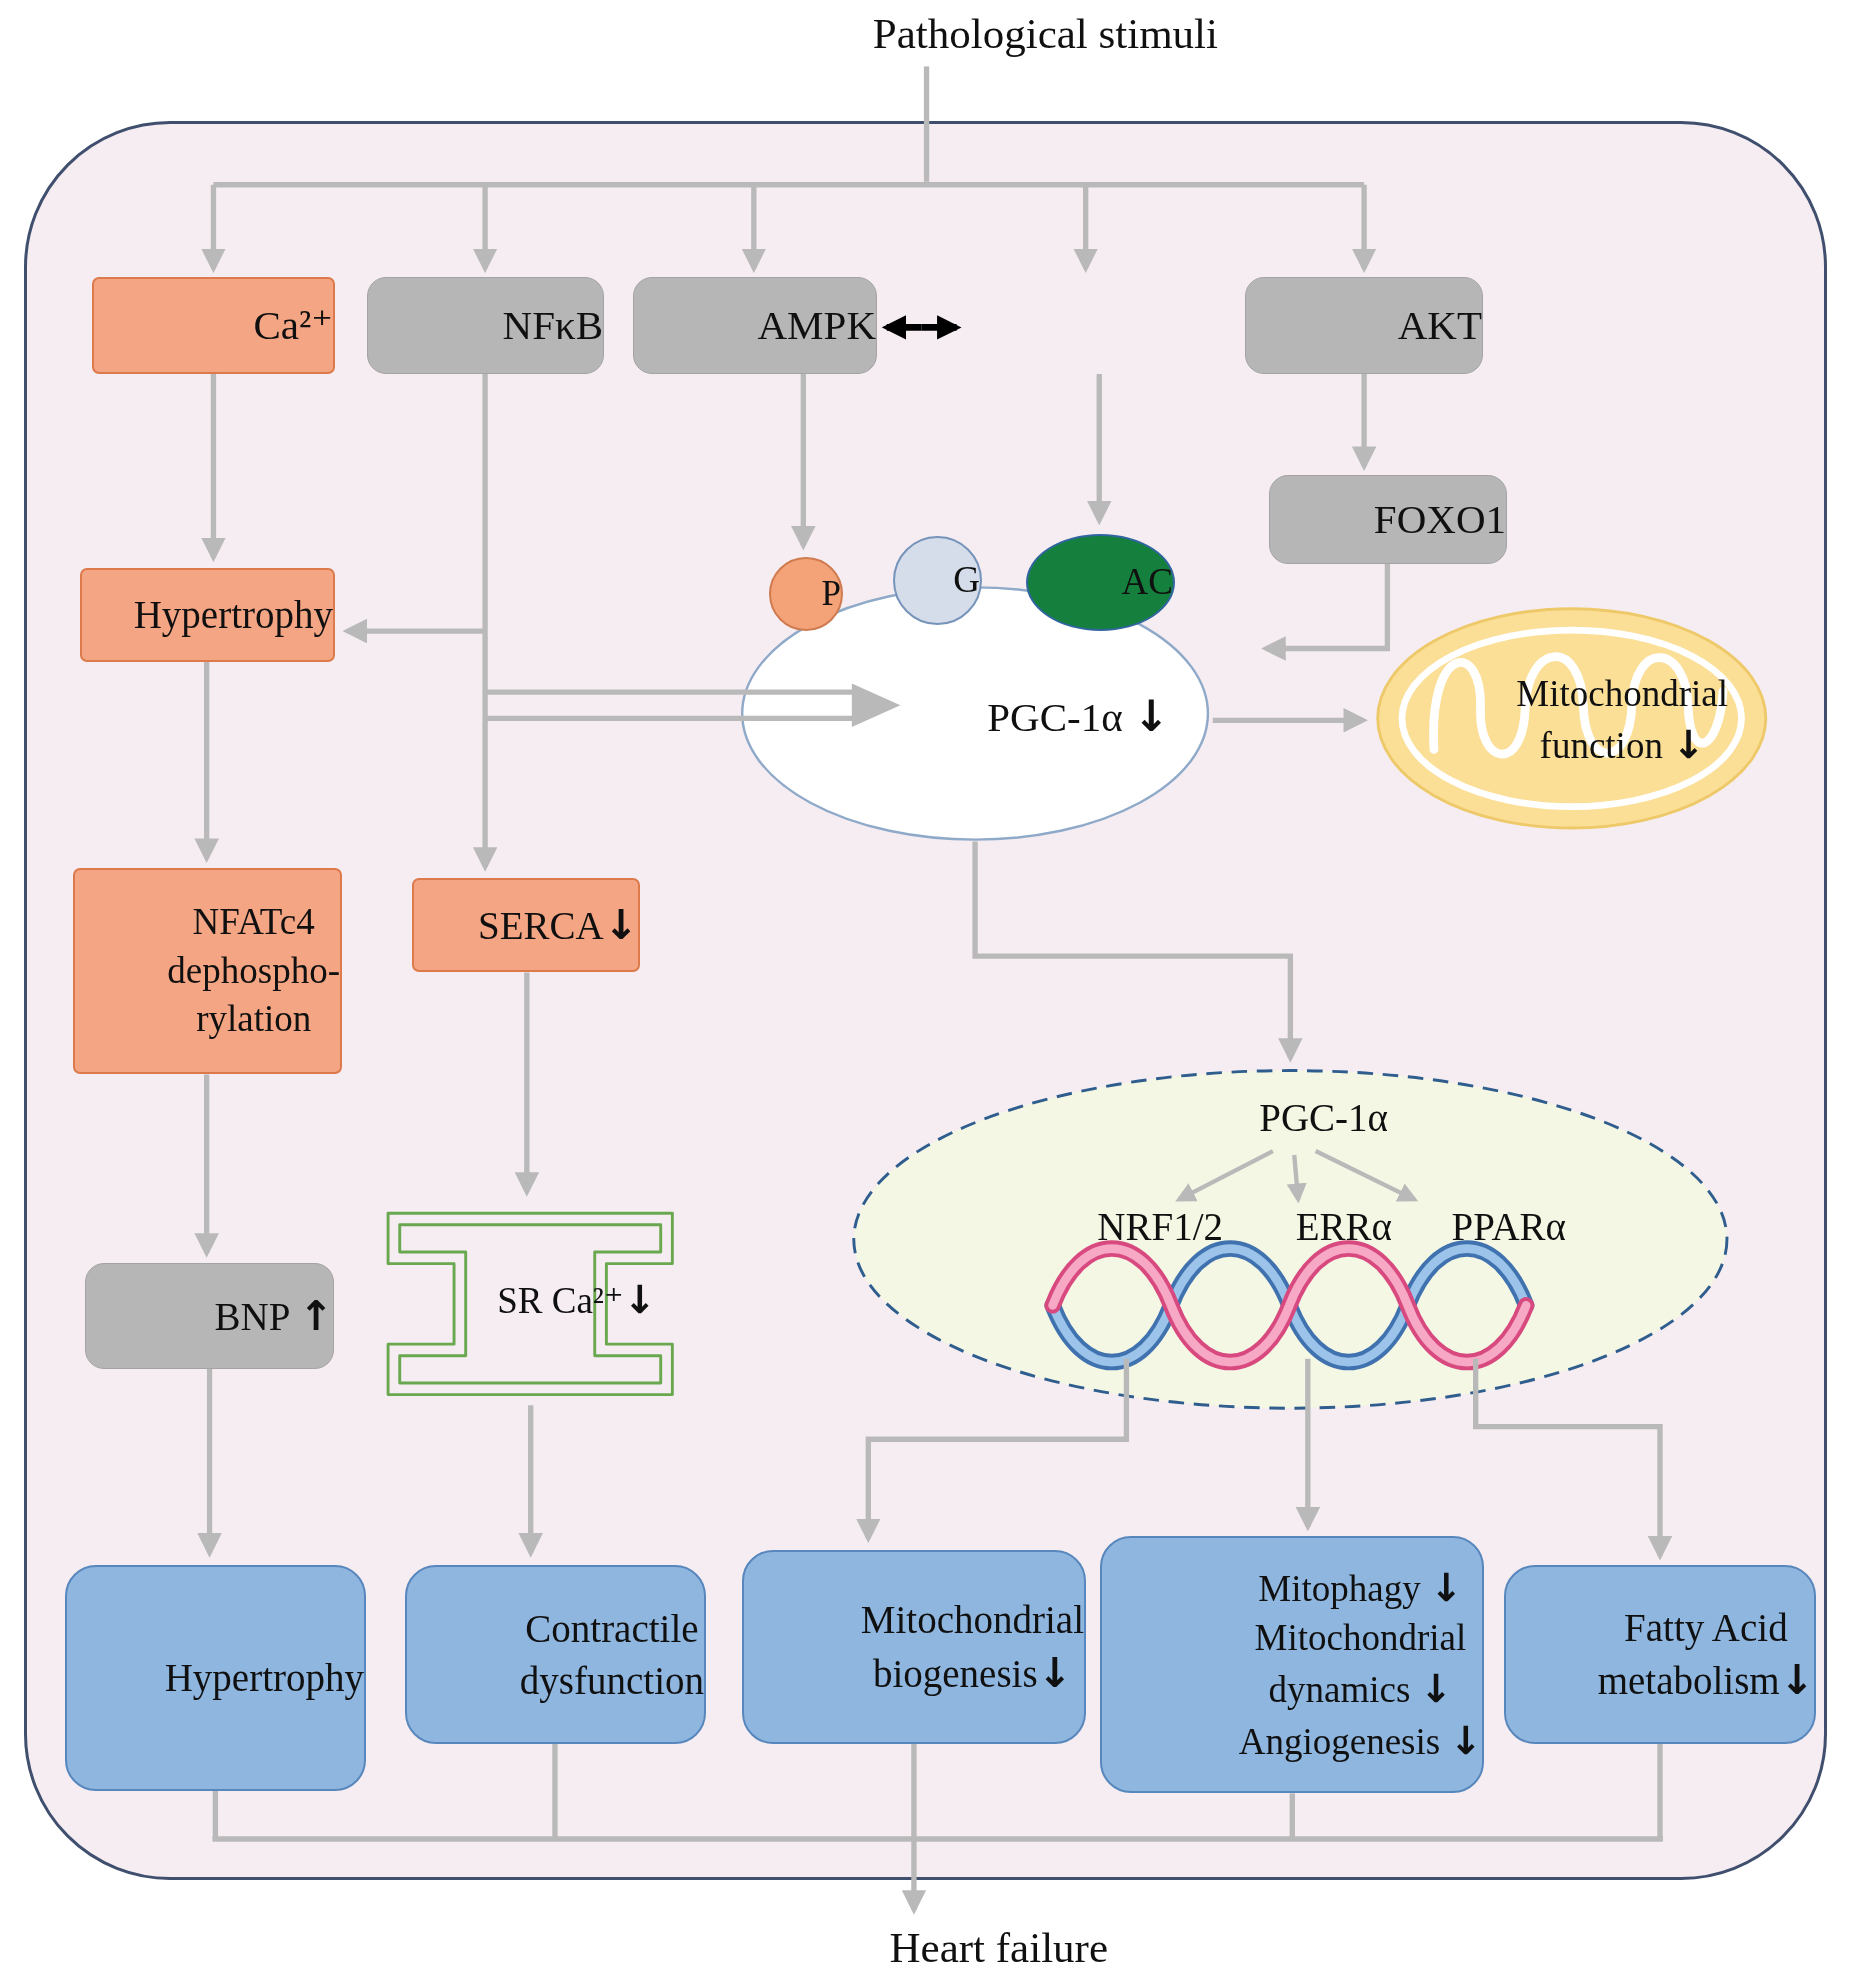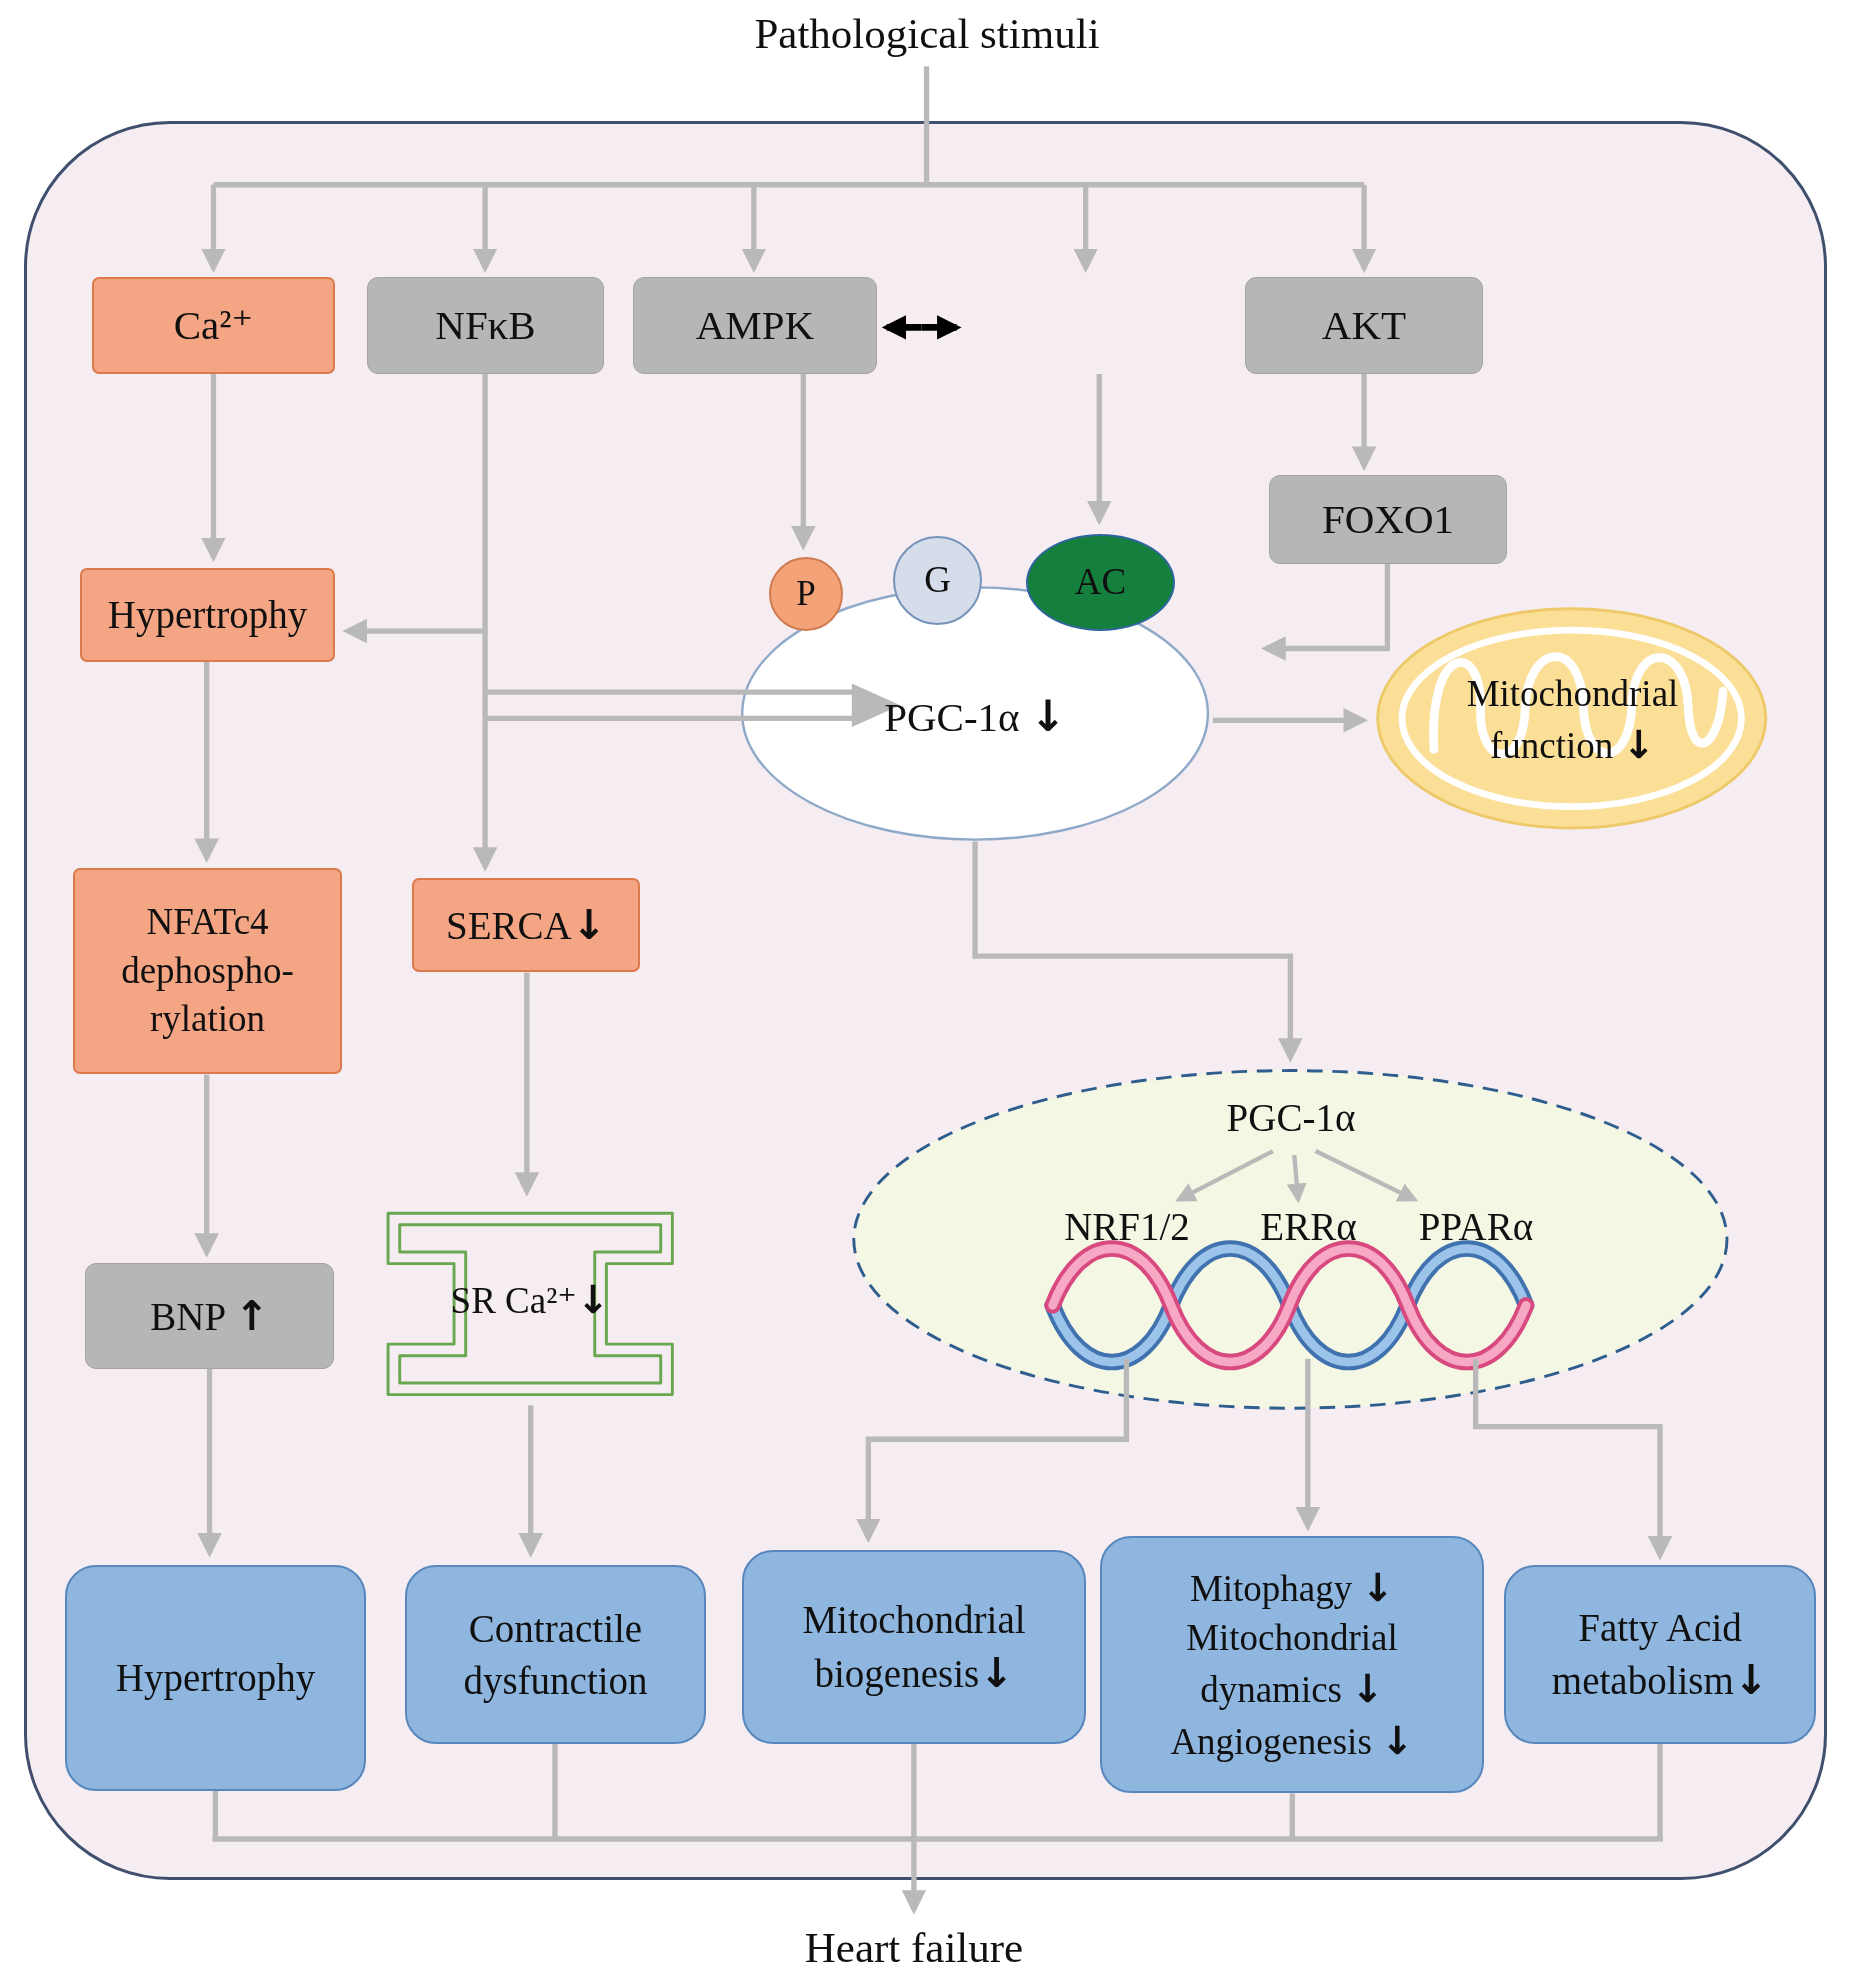--- a/index.html
+++ b/index.html
@@ -7,26 +7,26 @@
     position:relative; width:1856px; height:1982px; overflow:hidden;
     font-family:"Liberation Serif","DejaVu Serif",serif; color:#101010;
   }
   .container-bg {
     position:absolute; left:24px; top:121px; width:1803px; height:1759px;
     background:var(--container-bg,#f6edf2);
     border:3.9px solid var(--container-border,#3f4f6d);
     border-radius:146px; box-sizing:border-box; z-index:0;
   }
   svg.layer { position:absolute; left:0; top:0; z-index:1; }
-  .txt, .box, .badge { position:absolute; display:flex; align-items:center; justify-content:center;
+  .txt, .box, .badge { position:absolute; display:flex; align-items:center; justify-content:flex-end;
     text-align:center; box-sizing:border-box; z-index:2; }
   .label { white-space:pre-line; line-height:1.32; }
   .box { border-radius:15.5px; }
   .orange { background:var(--orange-fill,#f4a583); border:2.9px solid var(--orange-border,#dd7a4c); border-radius:7px; }
-  .gray   { background:var(--gray-fill,#b6b6b6); border:1.9px solid #a4a4a4; border-radius:11px; }
+  .gray   { background:var(--gray-fill,#b6b6b6); border:1.9px solid #a4a4a4; border-radius:19px; }
   .blue   { background:var(--blue-fill,#8fb6df); border:2.9px solid var(--blue-border,#5787bd); border-radius:31px; }
   .badge  { border-radius:50%; }
   .fs44 { font-size:43px; }
   .fs42 { font-size:41px; }
   .fs40 { font-size:39px; }
   .fs38 { font-size:37px; }
   .fs36 { font-size:35px; }
   .g-arrow { font-weight:bold; font-family:"DejaVu Sans",sans-serif; font-size:1.05em; }
   .arrow { stroke:var(--arrow-gray,#b9b9b9); stroke-width:5.5; fill:none; }
   .arrow-sm { stroke-width:4.5; }

